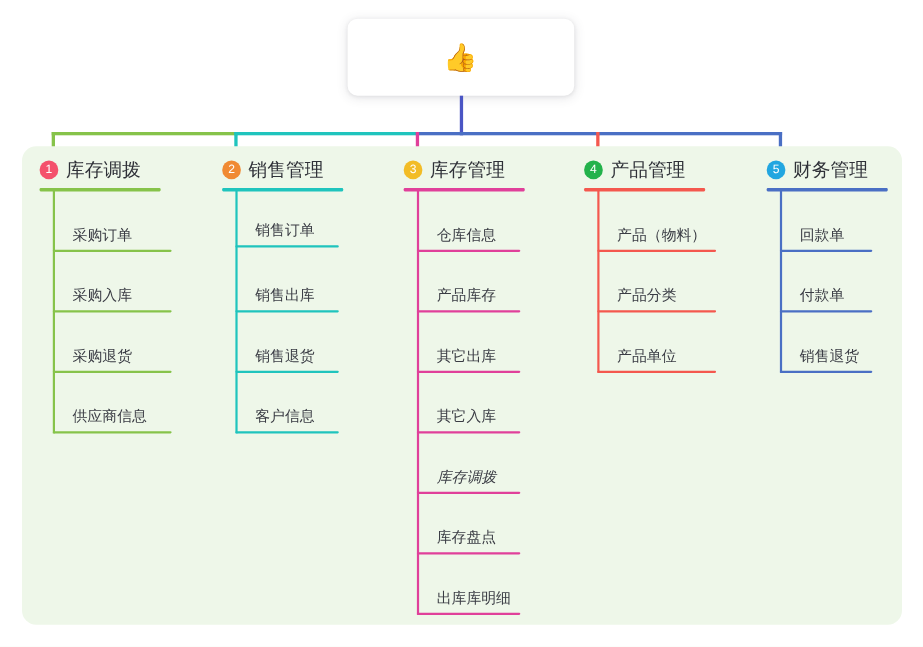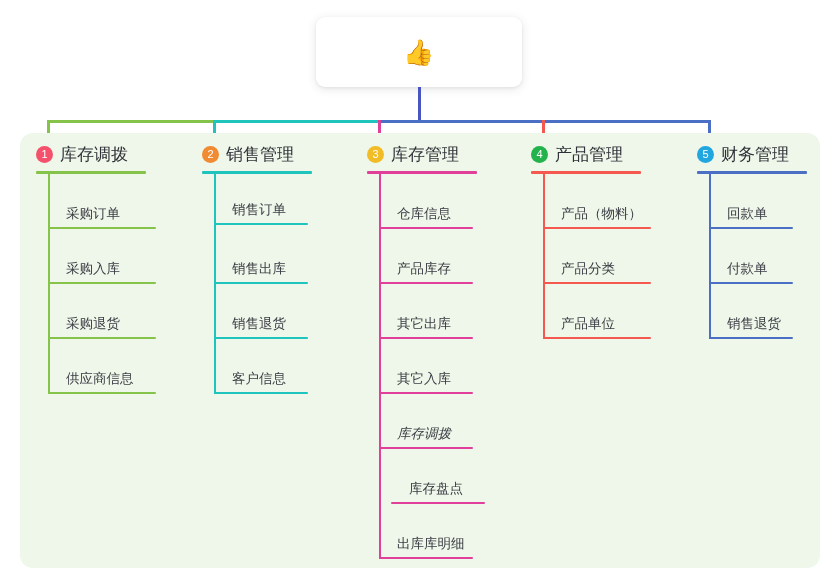--- a/index.html
+++ b/index.html
@@ -181,21 +181,21 @@
           <div class="leaf-rule" style="width: 94px; background: rgb(224, 64, 154);"></div>
         </div>
         <div class="leaf" style="top: 227px; width: 94px;">
           <span class="leaf-label">其它入库</span>
           <div class="leaf-rule" style="width: 94px; background: rgb(224, 64, 154);"></div>
         </div>
         <div class="leaf" style="top: 282px; width: 94px; font-style: italic;">
           <span class="leaf-label">库存调拨</span>
           <div class="leaf-rule" style="width: 94px; background: rgb(224, 64, 154);"></div>
         </div>
-        <div class="leaf" style="top: 337px; width: 94px; margin-left: 12px;">
+        <div class="leaf" style="top: 337px; width: 94px;">
           <span class="leaf-label">库存盘点</span>
           <div class="leaf-rule" style="width: 94px; background: rgb(224, 64, 154);"></div>
         </div>
         <div class="leaf" style="top: 392px; width: 94px;">
           <span class="leaf-label">出库库明细</span>
           <div class="leaf-rule" style="width: 94px; background: rgb(224, 64, 154);"></div>
         </div>
       </div>
       <div class="col" style="left: 531px; top: 133px;">
         <div class="col-head">

